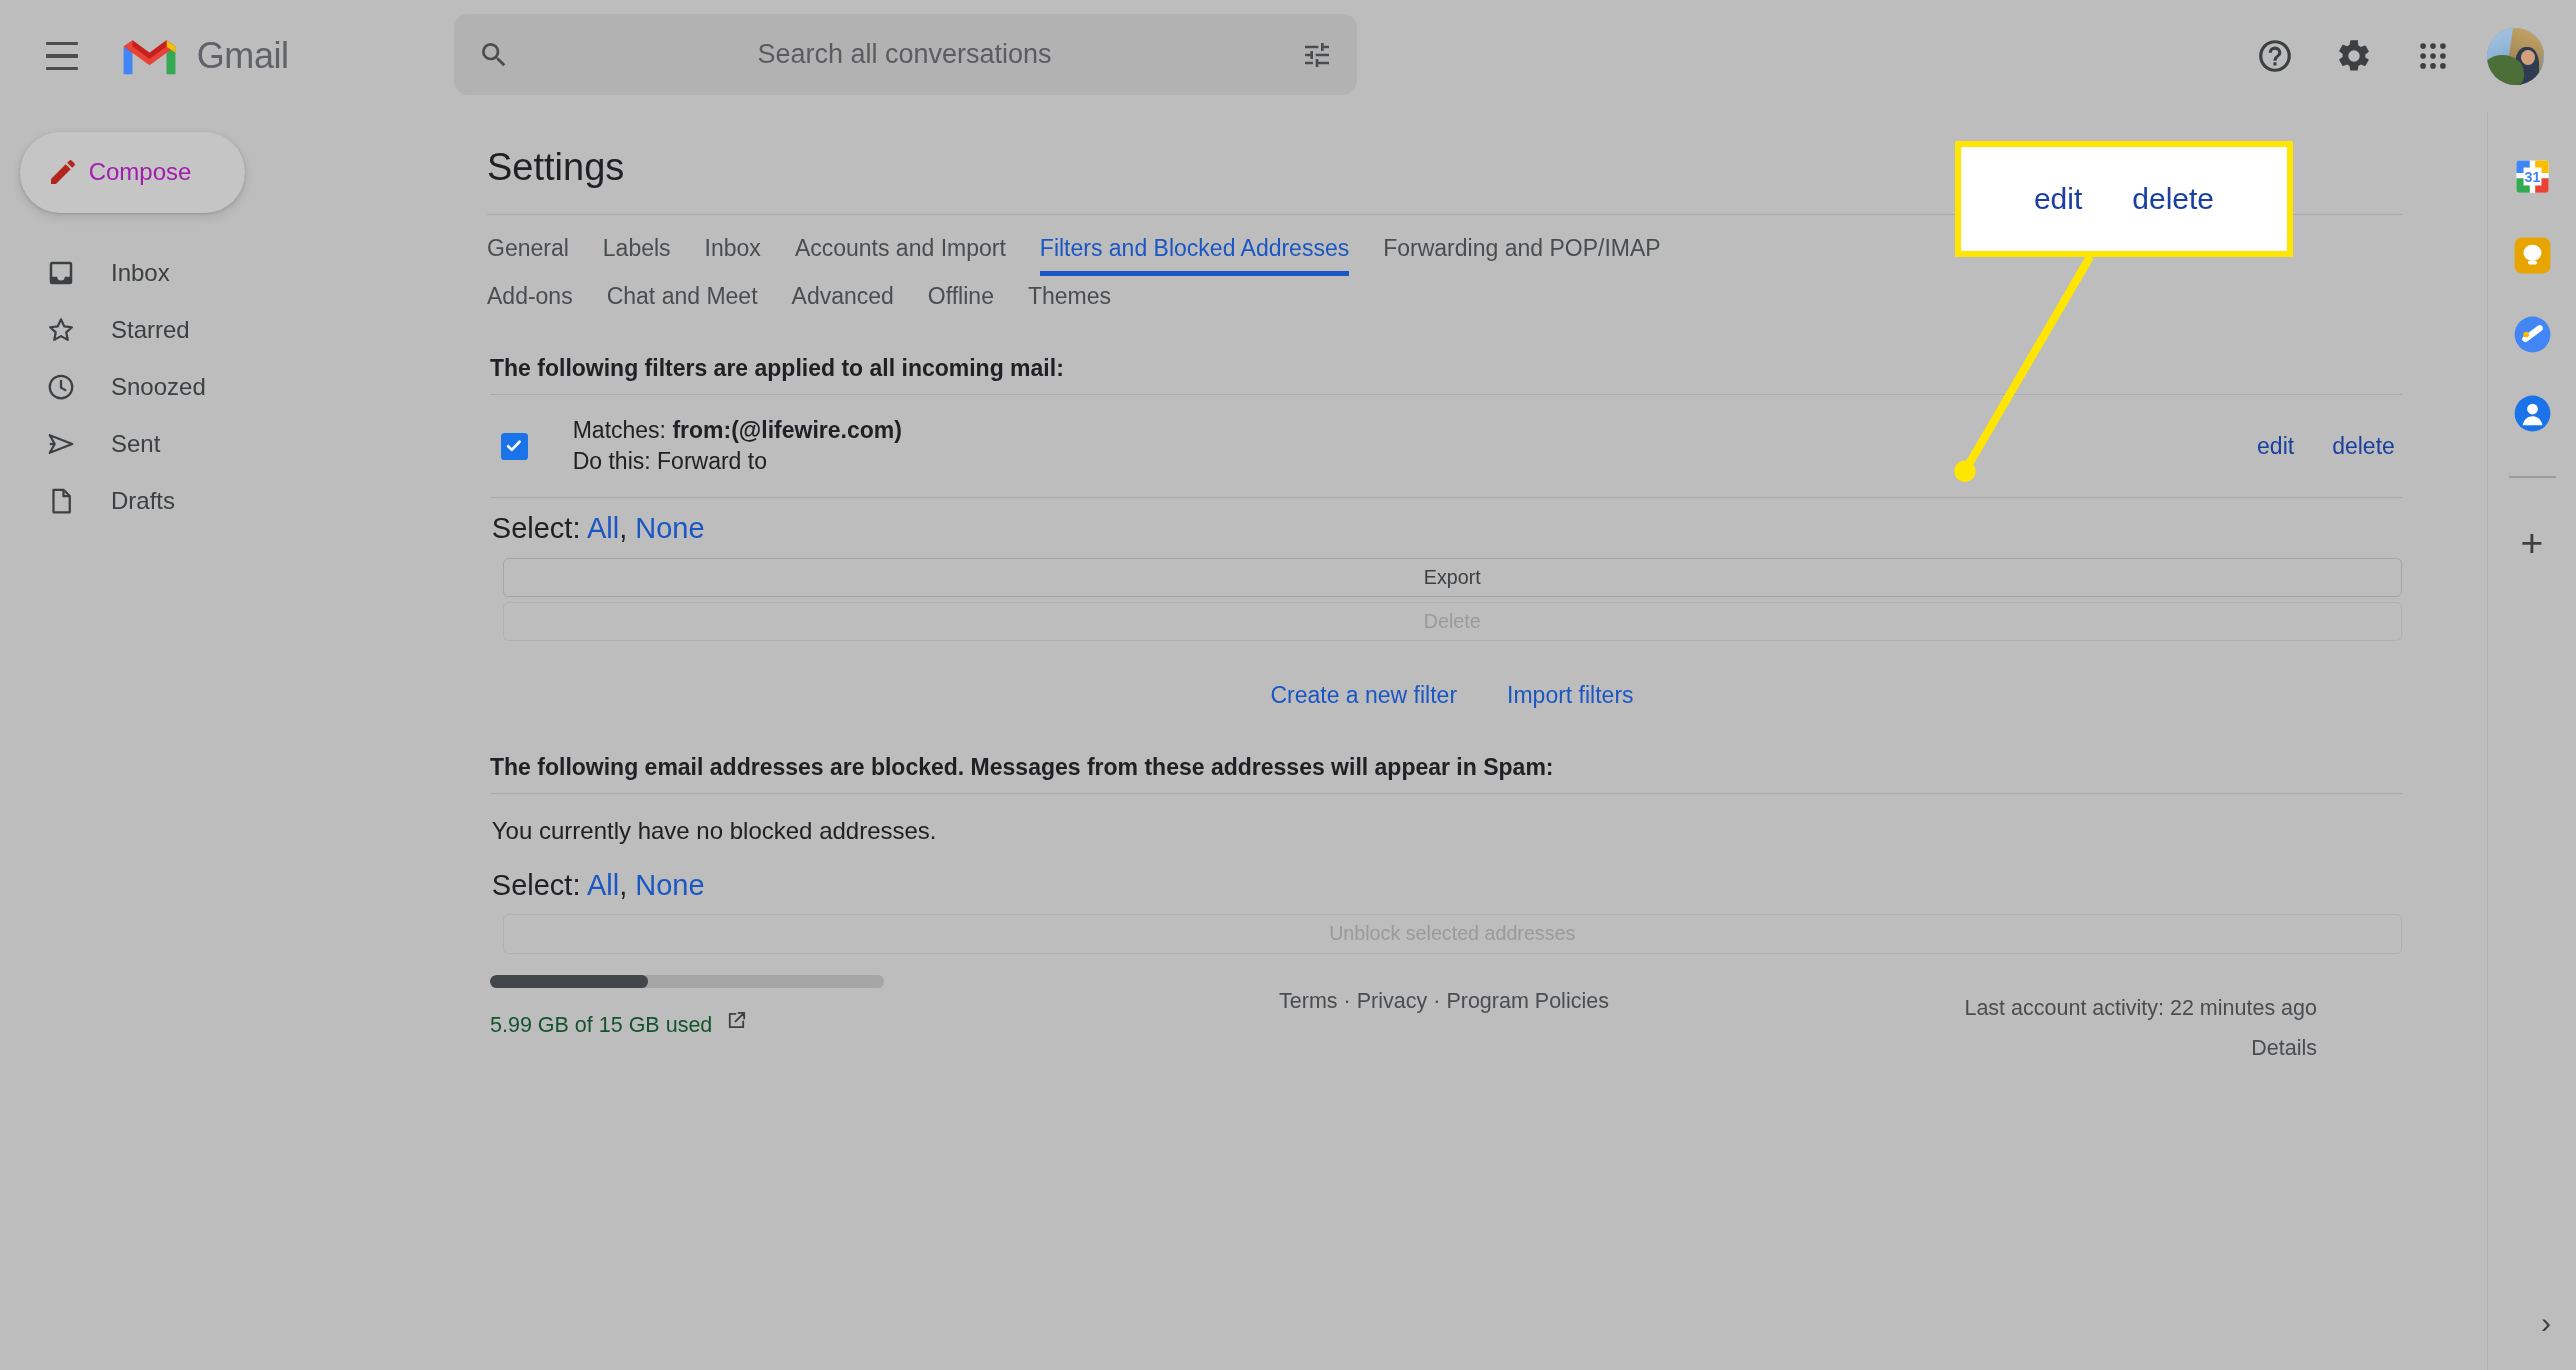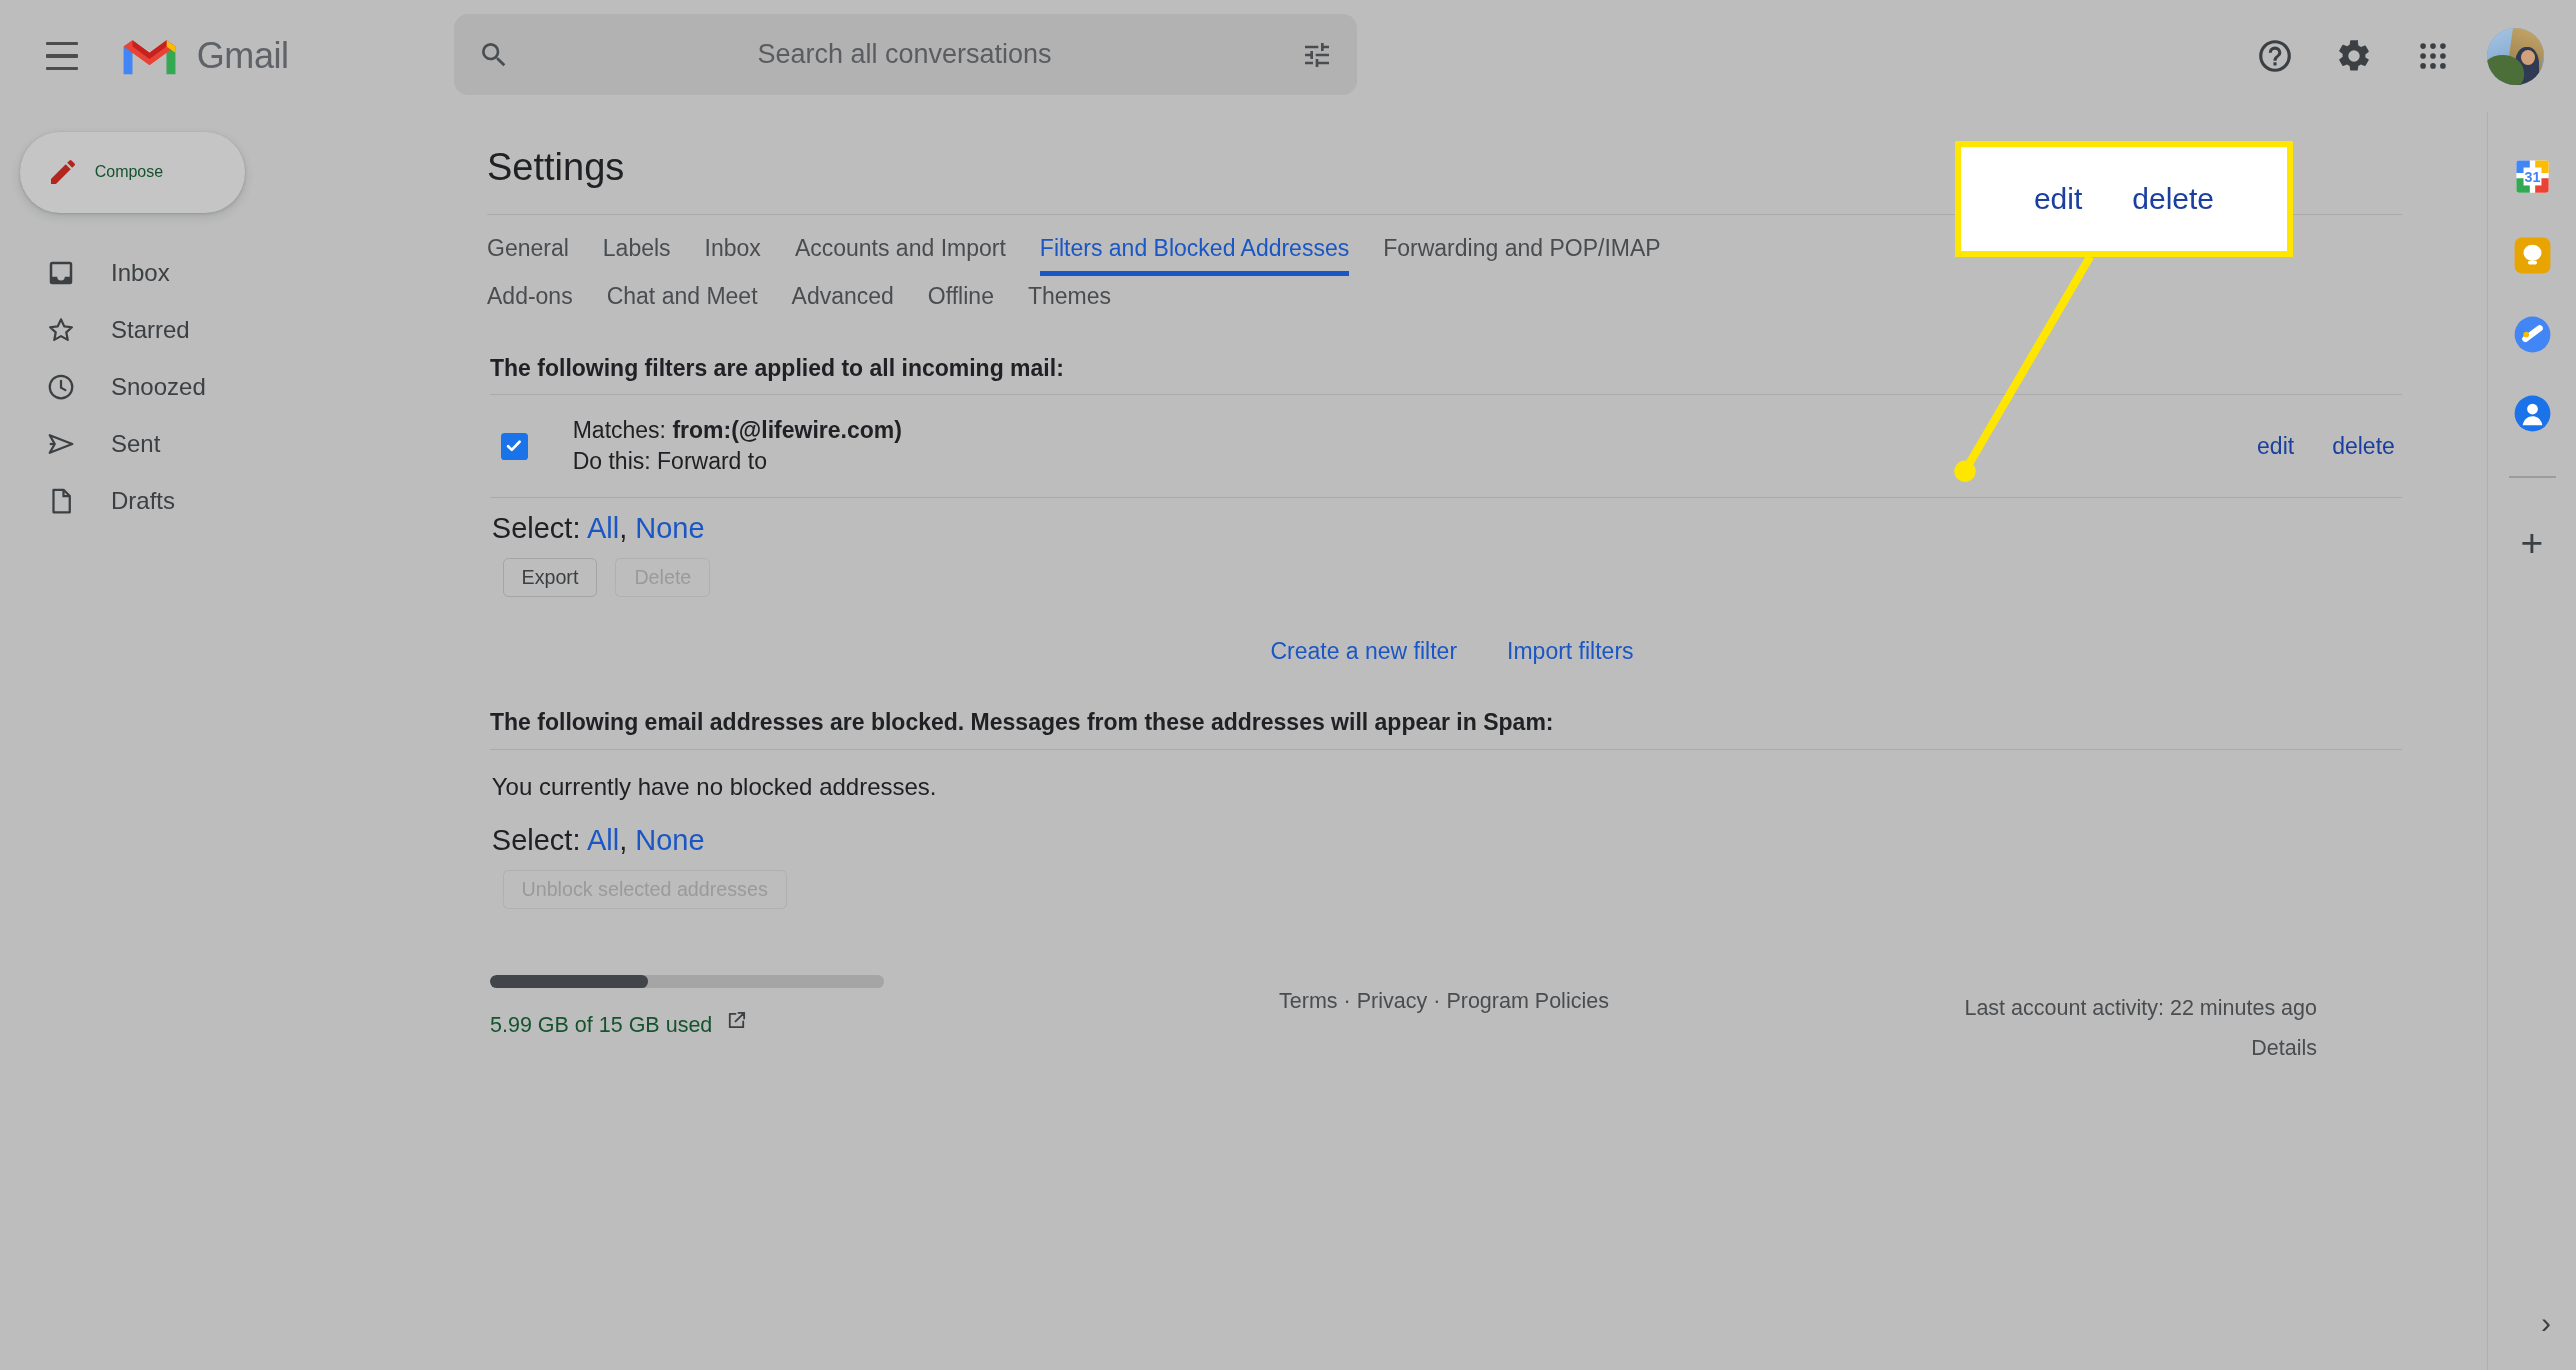--- a/index.html
+++ b/index.html
@@ -89,21 +89,21 @@
   }
   .compose {
     margin: 19.7px 0 0 19.7px;
     width: 225px; height: 81px;
     background: #c5c5c5;
     border-radius: 40px;
     display: flex; align-items: center;
     box-shadow: 0 0.9px 2.7px rgba(60,64,67,.25), 0 3.6px 7.2px 2.7px rgba(60,64,67,.10);
     cursor: pointer;
   }
-  .compose-label { font-size: 16px; color: #14532d; margin-left: 16px; }
+  .compose-label { font-size: 24px; color: #a21caf; margin-left: 10px; }
   .nav-list { margin-top: 32px; }
   .nav-item {
     display: flex; align-items: center;
     height: 57px;
     padding-left: 43px;
     border-radius: 0 29px 29px 0;
     cursor: pointer;
   }
   .nav-item .nav-icon {
     width: 36px; height: 36px; display: flex; align-items: center; justify-content: center;
@@ -169,21 +169,21 @@
   .row-actions { display: flex; align-items: center; gap: 38px; margin-right: 7.2px; }
   .link { color: #1a3f9e; font-size: 23px; cursor: pointer; }
   .link.plain { color: #1a56c4; margin-left: 12px; }
 
   .select-line {
     font-size: 29px; color: #202124;
     padding: 14.3px 0 5.4px 1.8px;
   }
   .select-line a { color: #1a56c4; cursor: pointer; }
 
-  .btn-row { display: flex; gap: 18px; padding: 7.2px 0 0 12.5px; }
+  .btn-row { display: flex; gap: 5px; padding: 7.2px 0 0 12.5px; flex-direction: column; }
   .btn {
     font-size: 19.7px;
     padding: 7.2px 18px;
     border-radius: 5.4px;
     border: 0.9px solid #a5a5a5;
     background: #bdbdbd;
     color: #3c4043;
     cursor: pointer;
     font-family: "Liberation Sans", sans-serif;
   }

